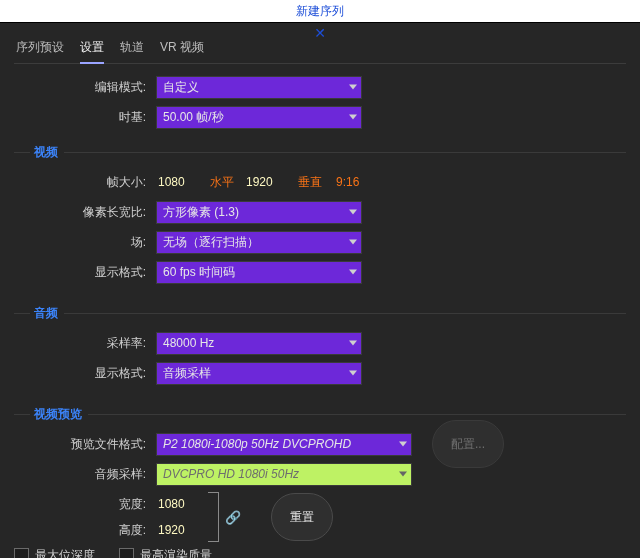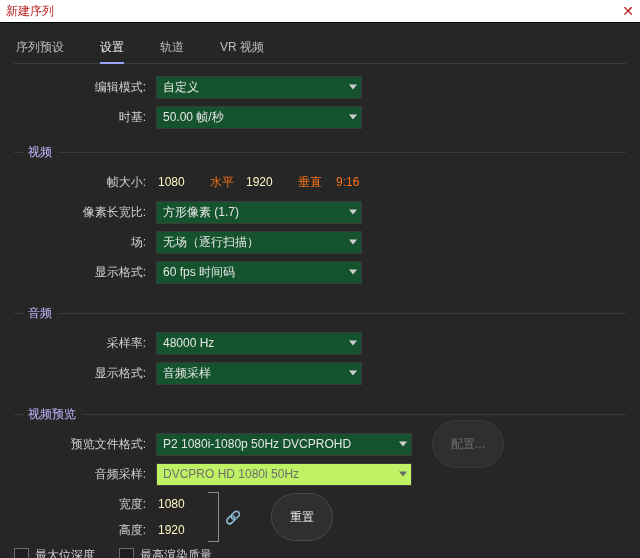--- a/index.html
+++ b/index.html
@@ -8,39 +8,40 @@
     width: 640px;
     height: 558px;
     background: #262626;
     font-family: "Microsoft YaHei", "Segoe UI", sans-serif;
     font-size: 12px;
     color: #d0d0d0;
     overflow: hidden;
   }
   .titlebar {
     background: #ffffff;
-    color: #b91c1c;
+    color: #1d4ed8;
     height: 22px;
     line-height: 22px;
     padding: 0 6px;
     display: flex;
     justify-content: space-between;
     align-items: center;
     border-bottom: 1px solid #000;
+    flex-direction: column;
   }
   .titlebar .close {
     font-size: 14px;
     cursor: pointer;
   }
   .panel {
     padding: 8px 14px 8px 14px;
   }
   .tabs {
     display: flex;
-    gap: 36px;
+    gap: 16px;
     border-bottom: 1px solid #3c3c3c;
     padding: 4px 2px 0 2px;
     margin-bottom: 10px;
   }
   .tab {
     color: #bdbdbd;
     padding: 4px 0 6px 0;
     cursor: pointer;
   }
   .tab.active {
@@ -54,21 +55,21 @@
     height: 26px;
     margin-bottom: 4px;
   }
   .label {
     width: 132px;
     text-align: right;
     padding-right: 10px;
     color: #d0d0d0;
   }
   .select {
-    background: #14532d;
+    background: #6d28d9;
     border: 1px solid #3a3a3a;
     color: #e6e6e6;
     height: 21px;
     line-height: 19px;
     padding: 0 18px 0 6px;
     position: relative;
     display: inline-flex;
     align-items: center;
     cursor: pointer;
   }
@@ -101,23 +102,24 @@
   .muted { color: #f97316; margin-left: 6px; }
   fieldset.group {
     border: 1px solid #3a3a3a;
     border-left: none;
     border-right: none;
     border-bottom: none;
     margin: 14px 0 0 0;
     padding: 8px 0 2px 0;
   }
   fieldset.group legend {
-    color: #c4b5fd;
+    color: #3b82f6;
     padding: 0 6px 0 4px;
-    margin-left: 10px;
+    margin-left: 16px;
+    font-weight: bold;
   }
   .pillbtn {
     display: inline-flex;
     align-items: center;
     justify-content: center;
     border: 1px solid #4a4a4a;
     background: #2f2f2f;
     color: #e6e6e6;
     border-radius: 999px;
     height: 22px;
@@ -155,21 +157,21 @@
   }
   .linkicon {
     width: 16px;
     font-size: 13px;
     color: #cfcfcf;
     text-align: center;
     margin-left: 6px;
     cursor: pointer;
   }
   .w180 { width: 180px; }
-  .w230 { width: 230px; }
+  .w230 { width: 230px; font-style: italic; }
 </style>
 </head>
 <body>
 
 <div class="titlebar">
   <span>新建序列</span>
   <span class="close">✕</span>
 </div>
 
 <div class="panel">
@@ -205,21 +207,21 @@
       <span class="num">1080</span>
       <span class="muted">水平</span>
       <span class="num" style="margin-left:10px;">1920</span>
       <span class="muted">垂直</span>
       <span class="muted" style="margin-left:14px;">9:16</span>
     </div>
 
     <div class="row">
       <div class="label">像素长宽比:</div>
       <div class="select w180">
-        <span>方形像素 (1.7)</span>
+        <span>方形像素 (1.3)</span>
         <span class="caret"></span>
       </div>
     </div>
 
     <div class="row">
       <div class="label">场:</div>
       <div class="select w180">
         <span>无场（逐行扫描）</span>
         <span class="caret"></span>
       </div>

